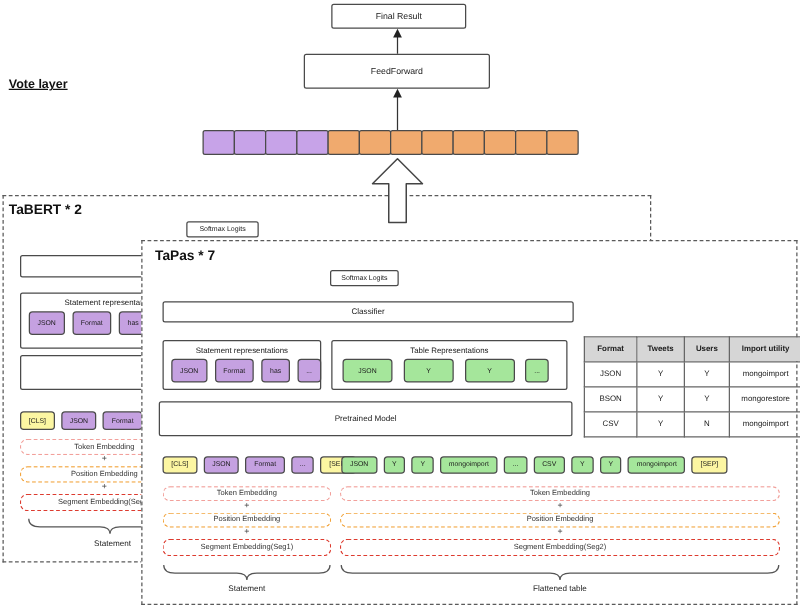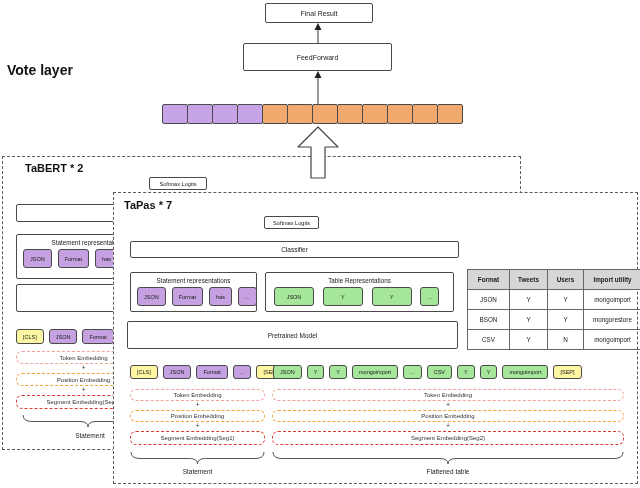--- a/index.html
+++ b/index.html
@@ -11,21 +11,21 @@
     position:absolute;background:#fff;border:1px solid #4a4a4a;border-radius:2px;
     display:flex;align-items:center;justify-content:center;
     font-size:7px;color:#1a1a1a;box-sizing:border-box;
   }
   .box.thick{border-width:1.5px;}
   .box.tiny{font-size:5.6px;}
   .bar{position:absolute;background:#fff;border:1px solid #4a4a4a;border-radius:2px;
     display:flex;align-items:center;justify-content:center;font-size:6.5px;box-sizing:border-box;}
   .dashed-group{position:absolute;border:1px dashed #5a5a5a;box-sizing:border-box;}
   .group-title{position:absolute;font-weight:bold;font-size:11px;color:#111;white-space:nowrap;}
-  .vote-label{position:absolute;font-weight:bold;font-size:14px;color:#111;}
+  .vote-label{position:absolute;font-weight:bold;font-size:10px;color:#111;text-decoration:underline;}
   .sq-row{position:absolute;display:flex;}
   .vsq{width:26px;height:20px;border:1px solid #4a4a4a;border-radius:2px;margin-left:-1px;box-sizing:border-box;}
   .vsq.purple{background:#c7a3e8;}
   .vsq.orange{background:#f0aa6e;}
   .repbox{position:absolute;background:#fff;border:1px solid #4a4a4a;border-radius:2px;box-sizing:border-box;}
   .rep-title{font-size:6.3px;text-align:center;margin-top:4px;white-space:nowrap;overflow:hidden;}
   .rep-tokens{display:flex;align-items:center;padding:3px 6px 0 6px;height:19px;}
   .token{
     display:inline-flex;align-items:center;justify-content:center;
     border:1px solid #4a4a4a;border-radius:3px;font-size:5.5px;color:#1a1a1a;
@@ -54,21 +54,21 @@
   table.dtable th{background:#d6d6d6;font-weight:bold;}
   svg.connector{position:absolute;left:0;top:0;pointer-events:none;}
   .z1{z-index:1}.z3{z-index:3}.z5{z-index:5}.z6{z-index:6}
 </style>
 </head>
 <body>
 
 <div id="canvas" data-name="ensemble-architecture-figure">
 
   <div class="dashed-group z1" style="left:2px;top:156px;width:519px;height:294px;" data-name="tabert-group">
-    <div class="group-title" style="left:22px;top:5px;" data-name="tabert-title">TaBERT * 2</div>
+    <div class="group-title" style="left:4px;top:5px;" data-name="tabert-title">TaBERT * 2</div>
 
     <div class="bar" style="left:13px;top:47px;width:332px;height:18px;" data-name="tabert-classifier-bar"></div>
 
     <div class="repbox" style="left:13px;top:77px;width:145px;height:45px;" data-name="tabert-statement-reps">
       <div class="rep-title" data-name="tabert-statement-reps-title">Statement representations</div>
       <div class="rep-tokens" data-name="tabert-statement-reps-tokens">
           <span class="token purple" data-name="token-json">JSON</span>
           <span class="token purple" data-name="token-format">Format</span>
           <span class="token purple" data-name="token-has">has</span>
           <span class="token purple sm" data-name="token-">...</span>

